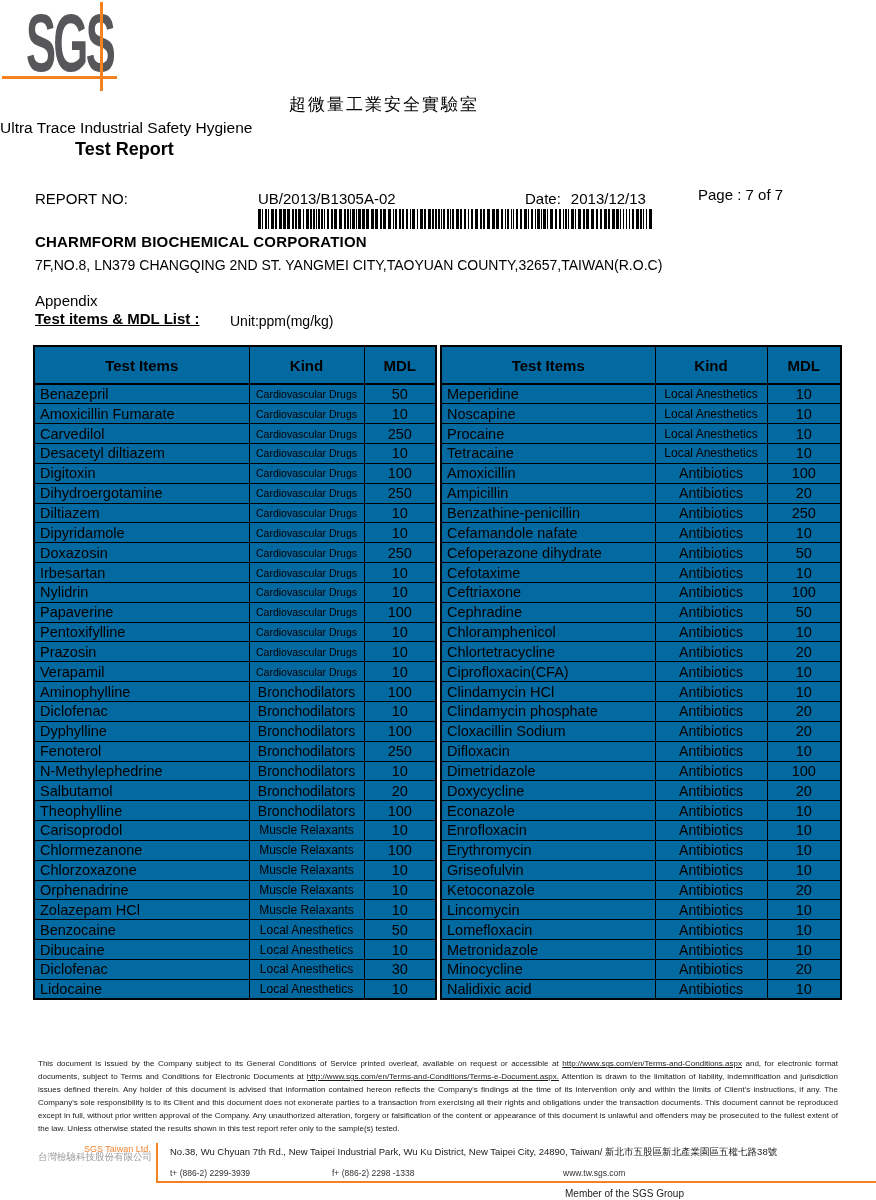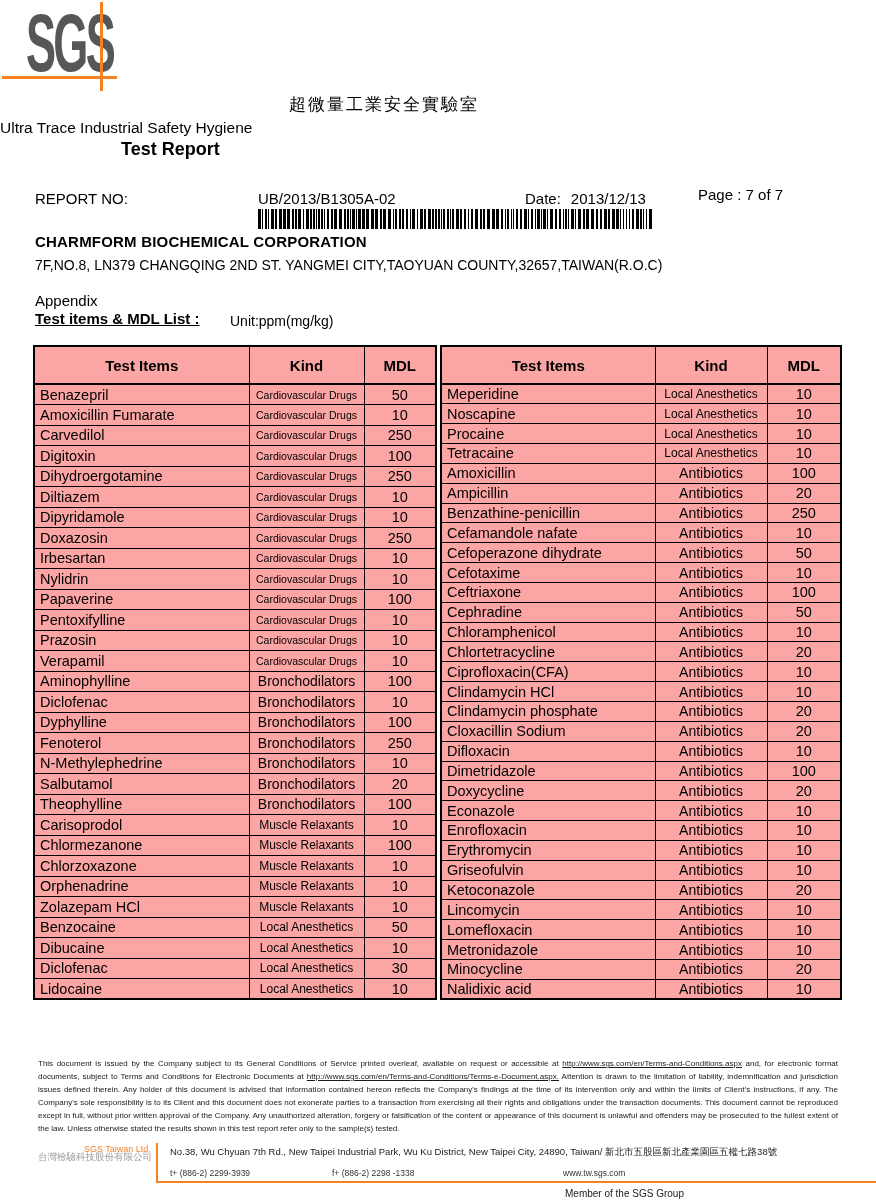--- a/index.html
+++ b/index.html
@@ -11,41 +11,41 @@
   .logo-text { position:absolute; left:26px; top:2px; font-weight:bold; font-size:82px;
                line-height:82px; color:#57575A; letter-spacing:-5px;
                transform:scaleX(0.55); transform-origin:0 0; }
   .logo-vline { position:absolute; left:100px; top:2px; width:3px; height:89px; }
   .logo-hline { position:absolute; left:2px; top:76px; width:115px; height:3px; }
 
   
   .title-zh { position:absolute; left:0; top:93px; width:768px; text-align:center;
               font-size:17px; font-family:"DejaVu Sans", sans-serif; letter-spacing:2px; }
   .title-en { position:absolute; left:0; top:119px; width:876px; text-align:left; font-size:15.5px; }
-  .test-report { position:absolute; left:75px; top:139px; font-size:18px; font-weight:bold;margin-left:46px; }
+  .test-report { position:absolute; left:75px; top:139px; font-size:18px; font-weight:bold; }
 
   
   .lbl-reportno { position:absolute; left:35px;  top:190px; font-size:15px; }
   .val-reportno { position:absolute; left:258px; top:190px; font-size:15px; }
   .date-line    { position:absolute; left:525px; top:190px; font-size:15px; }
   .date-line .dl { margin-right:10px; }
   .page-line    { position:absolute; left:698px; top:186px; font-size:15px; }
   .barcode { position:absolute; left:258px; top:209px; width:397px; height:20px; }
   .company { position:absolute; left:35px; top:233px; font-size:15px; font-weight:bold; letter-spacing:.2px; }
   .addr    { position:absolute; left:35px; top:257px; font-size:14px; }
 
   
   .appendix  { position:absolute; left:35px; top:292px; font-size:15px; }
   .subtitle  { position:absolute; left:35px; top:310px; font-size:15px; font-weight:bold;
                text-decoration:underline; }
   .unit      { position:absolute; left:230px; top:313px; font-size:14px; }
 
   
   .tables { position:absolute; left:33px; top:345px; display:flex; gap:3px; }
-  table.sub { border-collapse:collapse; table-layout:fixed; background:#fca5a5;padding-left:26px; }
+  table.sub { border-collapse:collapse; table-layout:fixed; background:#0369a1;padding-left:26px; }
   table.sub, table.sub th, table.sub td { border:1px solid #000; }
   table.sub { border:2px solid #000; }
   table.sub th { height:38px; font-size:15px; font-weight:bold; text-align:center;
                  border-bottom:2px solid #000; }
   table.sub td { height:19.85px; padding:0; overflow:hidden; white-space:nowrap; }
   .c-item { text-align:left; padding-left:5px !important; font-size:14.5px; }
   .c-kind { text-align:center; }
   .c-mdl  { text-align:center; font-size:14.5px; }
   .kxs { font-size:10.5px; }
   .ksm { font-size:12px; }
@@ -231,20 +231,25 @@
             <td class="c-item">Amoxicillin Fumarate</td>
             <td class="c-kind kxs">Cardiovascular Drugs</td>
             <td class="c-mdl">10</td>
           </tr>
           <tr>
             <td class="c-item">Carvedilol</td>
             <td class="c-kind kxs">Cardiovascular Drugs</td>
             <td class="c-mdl">250</td>
           </tr>
           <tr>
+            <td class="c-item">Desacetyl diltiazem</td>
+            <td class="c-kind kxs">Cardiovascular Drugs</td>
+            <td class="c-mdl">10</td>
+          </tr>
+          <tr>
             <td class="c-item">Digitoxin</td>
             <td class="c-kind kxs">Cardiovascular Drugs</td>
             <td class="c-mdl">100</td>
           </tr>
           <tr>
             <td class="c-item">Dihydroergotamine</td>
             <td class="c-kind kxs">Cardiovascular Drugs</td>
             <td class="c-mdl">250</td>
           </tr>
           <tr>

